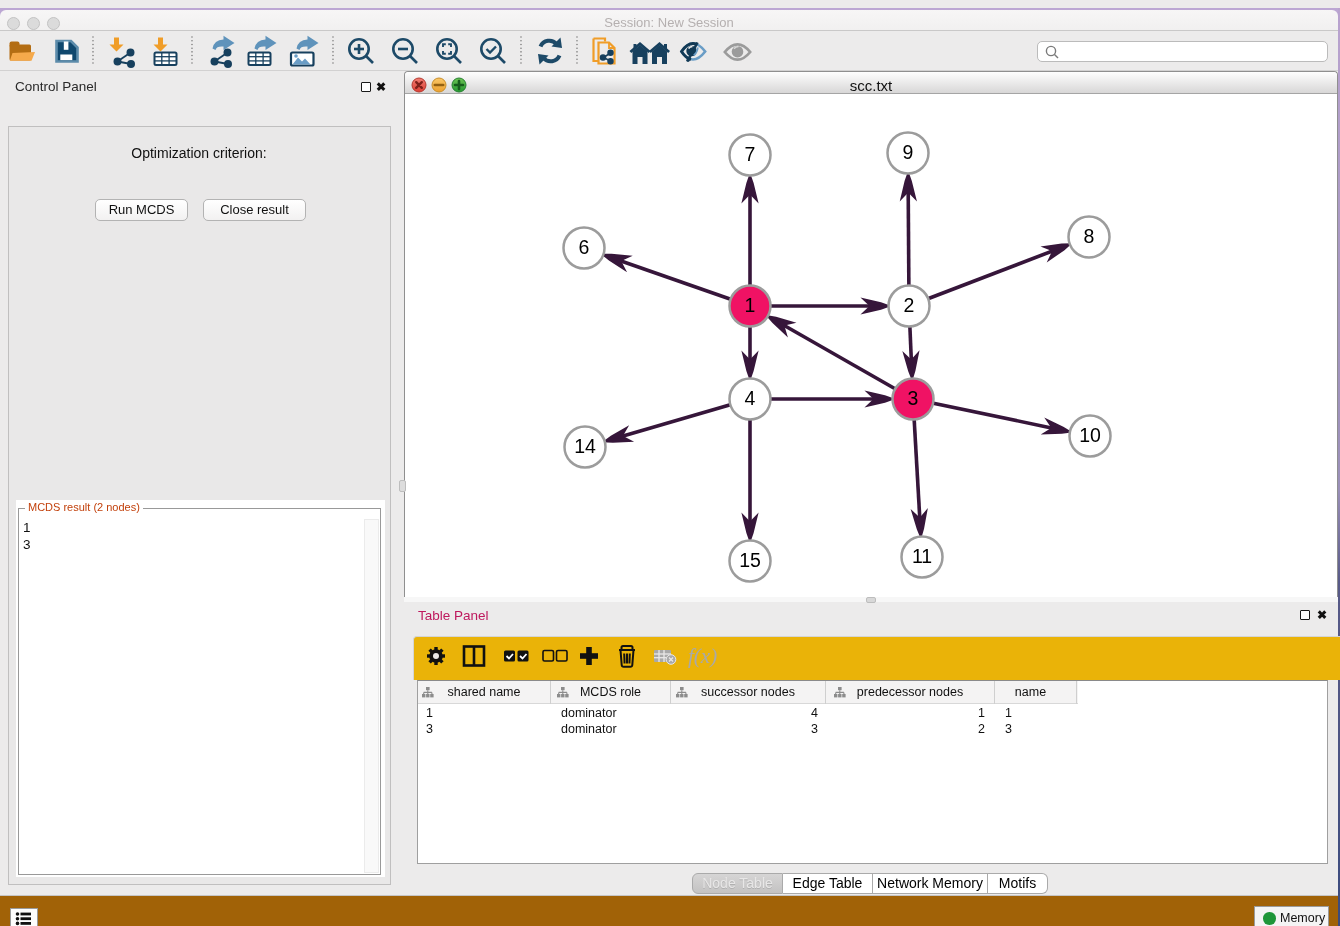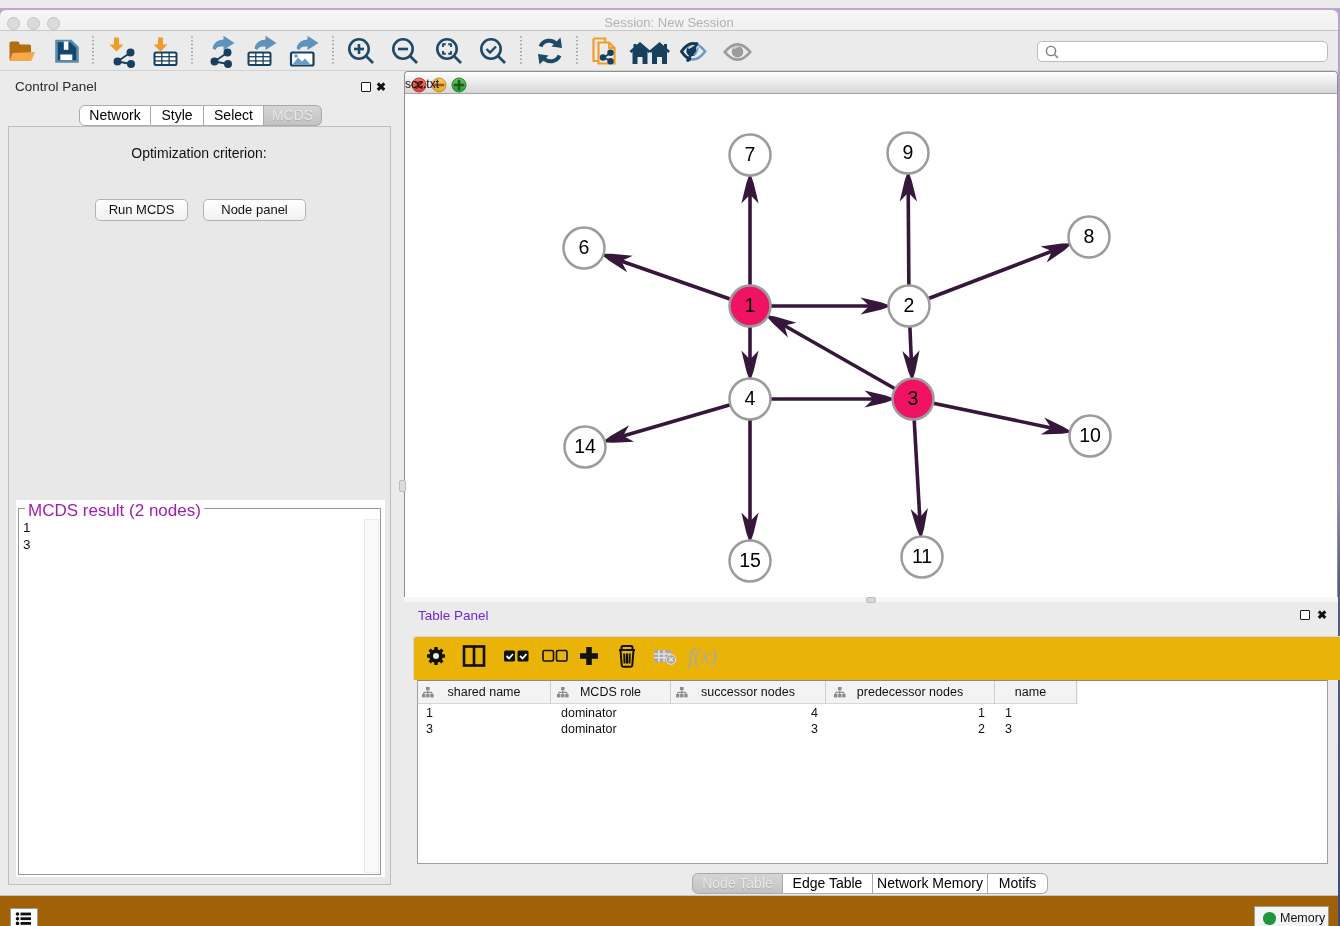--- a/index.html
+++ b/index.html
@@ -22,34 +22,34 @@
 .tabstrip{position:absolute;display:flex;height:21px}
 .tab{border:1px solid #aaa;border-left:none;background:#fff;color:#000;font-size:14px;text-align:center;line-height:19px;padding:0 0}
 .tab.first{border-left:1px solid #aaa;border-radius:6px 0 0 6px}
 .tab.last{border-radius:0 6px 6px 0}
 .tab.sel{background:linear-gradient(#d6d5d5,#c3c2c2);color:#e8e7e7;text-shadow:0 1px 0 #b0b0b0}
 #opt-label{left:0;top:137px;width:398px;text-align:center;font-size:14px;color:#111}
 #dropdown{left:44px;top:159px;width:313px;height:21px;background:#fff;border:1px solid #b9b9b9;border-radius:3px;font-size:14px;line-height:19px;padding-left:10px;color:#111}
 .btn{position:absolute;height:22px;background:linear-gradient(#fff,#f2f1f1);border:1px solid #b3b3b3;border-radius:5px;font-size:13px;text-align:center;color:#111}
 #results{left:16px;top:492px;width:369px;height:377px;background:#fff}
 #fieldset{position:absolute;left:2px;top:8px;width:363px;height:367px;border:1px solid #999}
-#fieldlegend{position:absolute;left:6px;top:-8px;background:#fff;padding:0 3px;font-size:17px;color:#a21caf}
+#fieldlegend{position:absolute;left:6px;top:-8px;background:#fff;padding:0 3px;font-size:11px;color:#c2410c}
 #fieldtext{position:absolute;left:4px;top:10px;font-size:13.5px;line-height:17px;color:#111}
 #fieldscroll{position:absolute;left:345px;top:10px;width:15px;height:354px;background:#f9f9f9;border:1px solid #ebebeb}
 
 #sccwin{left:404px;top:63px;width:934px;height:526px;background:#fff;border:1px solid #8f8f8f;border-bottom:none;border-radius:4px 4px 0 0}
 #scctitle{position:absolute;left:0;top:0;width:100%;height:22px;background:linear-gradient(#fefefe,#d8d7d7);border-bottom:1px solid #a5a5a5;border-radius:4px 4px 0 0}
-#scclabel{position:absolute;width:100%;top:5px;font-size:12px;color:#111}
+#scclabel{position:absolute;width:100%;top:5px;text-align:center;font-size:15px;color:#111}
 #graph{position:absolute;left:0;top:23px}
 
 #vsplit{left:399px;top:472px;width:7px;height:12px;background:#dcdcdc;border:1px solid #bdbdbd;border-radius:2px}
 #hsplit{left:866px;top:588.5px;width:10px;height:6px;background:#d8d8d8;border:1px solid #bdbdbd;border-radius:2px}
 #gapstrip{left:404px;top:589px;width:934px;height:4.5px;background:#f7f7f7}
 
-#tp-title{left:418px;top:600px;font-size:13.5px;color:#6d28d9}
+#tp-title{left:418px;top:600px;font-size:13.5px;color:#be185d}
 #tp-toolbar{left:413px;top:628px;width:997px;height:44px;background:#eab308;border:1px solid #d5d5d5;border-bottom:none;border-radius:4px 4px 0 0}
 #tablebox{left:417px;top:672px;width:911px;height:184px;background:#fff;border:1px solid #9f9f9f;border-top:1px solid #8a8a8a}
 #thead{position:absolute;left:0;top:0;width:660px;height:23px;background:#f4f3f3;border-bottom:1px solid #d8d8d8}
 .th{position:absolute;top:0;height:23px;font-size:12.5px;color:#111;text-align:center;line-height:23px;border-right:1px solid #cfcfcf}
 .td{position:absolute;font-size:12.5px;color:#111;height:16px;line-height:16px}
 
 #btabs{left:692px;top:865px}
 
 #statusbar{left:0;top:887px;width:1338px;height:39px;background:#a16207;border-top:1px solid #c6c5c5}
 #listbtn{left:10px;top:12px;width:28px;height:21px;background:#fdfdfd;border:1px solid #9b9b9b}
@@ -221,30 +221,24 @@
             <circle cx="8" cy="8" r="4.6"></circle>
             <line x1="11.5" y1="11.5" x2="15" y2="15"></line>
           </g>
         </svg>
       </div>
 </div>
 
 <div class="abs" id="cp-title">Control Panel</div>
 <div class="abs" style="left:361px;top:74px;width:10px;height:10px;border:1.6px solid #1a1a1a;border-radius:1px;background:#fff"></div>
 <div class="wicon" style="left:376px;top:72px;font-weight:bold">✖</div>
-<div class="abs tabstrip" style="left:79px;top:97px">
-  <div class="tab first" style="width:72px">Network</div>
-  <div class="tab" style="width:53px">Style</div>
-  <div class="tab" style="width:60px">Select</div>
-  <div class="tab last sel" style="width:58px">MCDS</div>
-</div>
 <div class="abs" id="cp-box"></div>
 <div class="abs" id="opt-label">Optimization criterion:</div>
 <div class="btn" style="left:95px;top:191px;width:93px;line-height:20px">Run MCDS</div>
-<div class="btn" style="left:203px;top:191px;width:103px;line-height:20px">Node panel</div>
+<div class="btn" style="left:203px;top:191px;width:103px;line-height:20px">Close result</div>
 <div class="abs" id="results">
   <div id="fieldset">
     <div id="fieldlegend">MCDS result (2 nodes)</div>
     <div id="fieldtext">1<br>3</div>
     <div id="fieldscroll"></div>
   </div>
 </div>
 
 <div class="abs" id="sccwin">
   <div id="scctitle">

